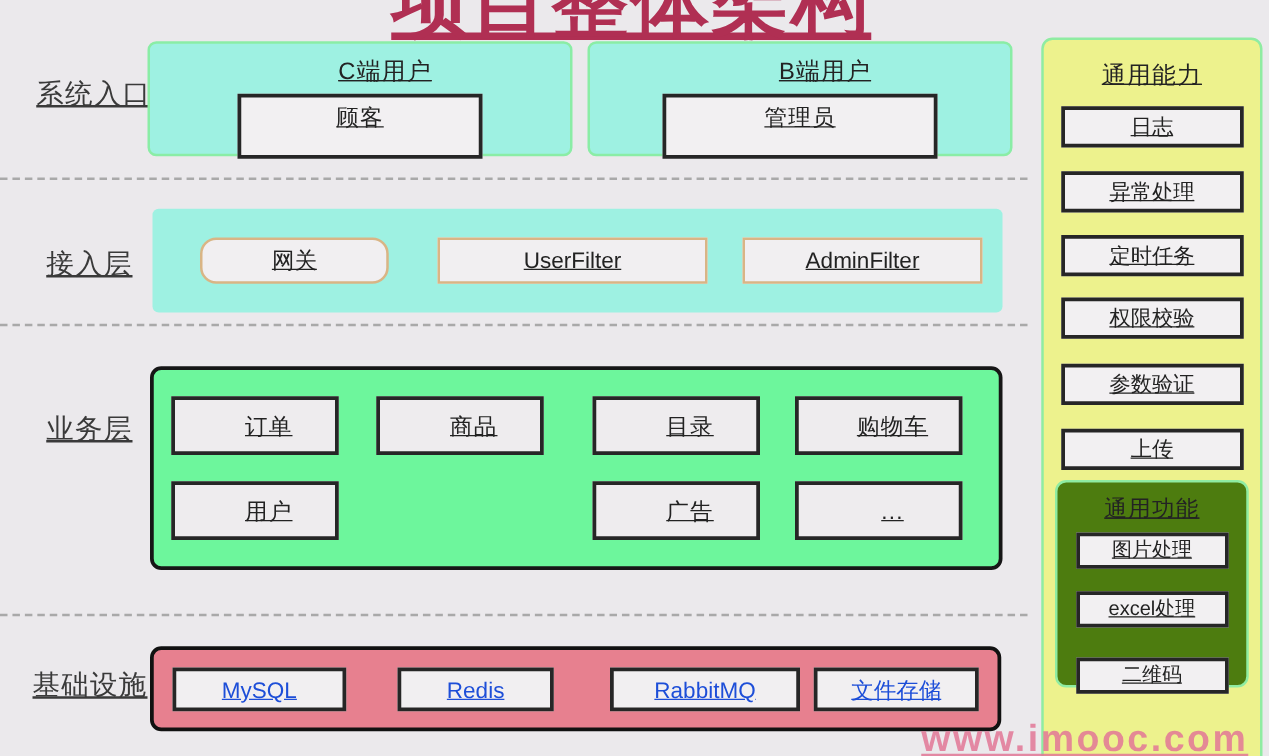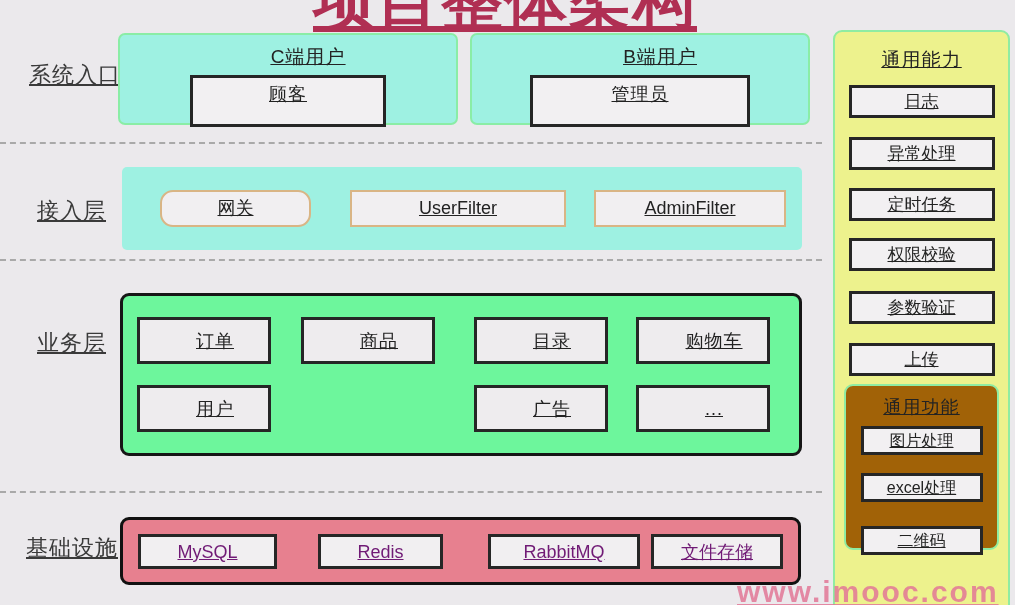--- a/index.html
+++ b/index.html
@@ -104,21 +104,21 @@
   
   .infra-band {
     position: absolute; left: 120px; top: 517px;
     width: 681px; height: 68px;
     background: #e7808f;
     border: 3px solid #111; border-radius: 9px;
   }
   .infra-item {
     position: absolute; top: 14px; height: 35px; line-height: 30px;
     background: #f1eff1; border: 3px solid #262626;
-    text-align: center; font-size: 18px; color: #701a75;
+    text-align: center; font-size: 18px; color: #1d4ed8;
   }
   .if0 { left: 15px;  width: 139px; }
   .if1 { left: 195px; width: 125px; }
   .if2 { left: 365px; width: 152px; }
   .if3 { left: 528px; width: 132px; }
 
   
   .sidebar {
     position: absolute; left: 833px; top: 30px;
     width: 177px; height: 585px;
@@ -134,21 +134,21 @@
     width: 146px; height: 33px; line-height: 28px;
     background: #f2f0f2; border: 3px solid #262626;
     text-align: center; font-size: 17px; color: #222;
   }
   .si0 { top: 53px; }  .si1 { top: 105px; } .si2 { top: 156px; }
   .si3 { top: 206px; } .si4 { top: 259px; } .si5 { top: 311px; }
 
   .sub-box {
     position: absolute; left: 9px; top: 352px;
     width: 155px; height: 166px;
-    background: #a16207;
+    background: #4d7c0f;
     border: 2px solid #8feca2; border-radius: 9px;
   }
   .sub-title {
     text-align: center; font-size: 18px; color: #232323;
     margin-top: 9px; letter-spacing: 1px;
   }
   .sub-item {
     position: absolute; left: 50%; transform: translateX(-50%);
     width: 122px; height: 29px; line-height: 24px;
     background: #f2f0f2; border: 3px solid #262626;

